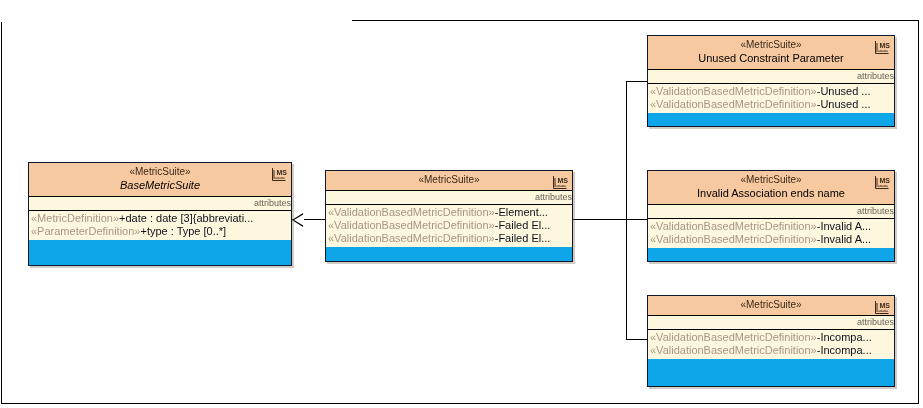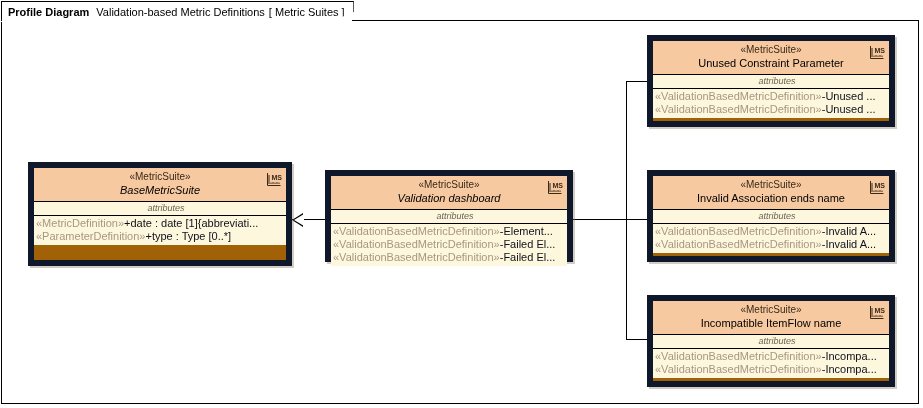--- a/index.html
+++ b/index.html
@@ -38,23 +38,23 @@
     position:absolute;left:1px;top:19px;width:345px;height:3px;
     background:#ffffff;z-index:4;
   }
   .tab-kind{font-size:11px;font-weight:bold;color:#000;}
   .tab-name{font-size:11px;color:#000;margin-left:7px;}
   .tab-ctx{font-size:11px;color:#000;margin-left:4px;}
 
   
   .node{
     position:absolute;
-    border:6px solid #0f172a;
+    border:1px solid #0f172a;
     box-sizing:border-box;
-    background:#a16207;
+    background:#0ea5e9;
     box-shadow:2px 2px 0 rgba(130,110,90,0.35);
   }
   .node-head{
     background:#f7c9a0;
     border-bottom:1px solid #000;
     position:relative;
     padding:3px 0 4px 0;
     text-align:center;
   }
   .stereo{
@@ -69,22 +69,22 @@
   .ms-icon{
     position:absolute;right:4px;top:4px;
     width:16px;height:15px;
     display:block;
   }
   .node-body{
     background:#fdf7dd;
     padding:0;
   }
   .compart-label{
-    font-size:9px;font-style:italic;color:#6b6257;
-    text-align:center;line-height:11px;padding:1px 0 1px 12px;
+    font-size:9px;color:#6b6257;
+    text-align:right;line-height:11px;padding:1px 0 1px 12px;
     border-bottom:1px solid #000;
   }
   .attrs{padding:1px 0 2px 2px;}
   .attr{
     font-size:11px;line-height:13px;white-space:nowrap;overflow:hidden;
     color:#101018;
   }
   .attr .st{color:#a89683;}
   .attr .ft{color:#10101c;}
 
@@ -106,25 +106,20 @@
   }
 </style>
 </head>
 <body>
 
 <div id="diagram">
 
   <div class="frame-body"></div>
   <div class="frame-tab-under" style="width: 351px;"></div>
 
-  <div class="frame-tab">
-    <span class="tab-kind">Profile Diagram</span>
-    <span class="tab-name">Validation-based Metric Definitions</span>
-    <span class="tab-ctx">[ Metric Suites ]</span>
-  </div>
 
   <div class="line h" style="left:292px;top:219px;width:33px;"></div>
   <div class="arrow-gen-o" style="left:292px;top:213px;"></div>
   <div class="arrow-gen" style="left:294px;top:214px;"></div>
 
   <div class="line h" style="left:573px;top:219px;width:54px;"></div>
   <div class="line v" style="left:626px;top:81px;height:258px;"></div>
   <div class="line h" style="left:626px;top:81px;width:22px;"></div>
   <div class="line h" style="left:626px;top:219px;width:22px;"></div>
   <div class="line h" style="left:626px;top:339px;width:22px;"></div>
@@ -136,29 +131,28 @@
           <span class="nname ital">BaseMetricSuite</span>
           <span class="ms-icon"><svg viewBox="0 0 16 15" width="16" height="15">
               <path d="M1.5 1 L1.5 13.5 L14.5 13.5" fill="none" stroke="#3a2a18" stroke-width="1"></path>
               <path d="M3 3 L3 12 M5 10.5 L5 12 M7 10 L7 12 M9 10.5 L9 12 M11 10 L11 12 M13 10.5 L13 12" stroke="#3a2a18" stroke-width="1" fill="none"></path>
               <text x="5.5" y="8" font-family="Liberation Sans, sans-serif" font-size="7" font-weight="bold" fill="#3a2a18">MS</text>
             </svg></span>
         </div>
         <div class="node-body">
           <div class="compart-label">attributes</div>
           <div class="attrs">
-            <div class="attr"><span class="st">«MetricDefinition»</span><span class="ft">+date : date [1]{abbreviati...</span></div>
+            <div class="attr"><span class="st">«MetricDefinition»</span><span class="ft">+date : date [3]{abbreviati...</span></div>
             <div class="attr"><span class="st">«ParameterDefinition»</span><span class="ft">+type : Type [0..*]</span></div>
           </div>
         </div>
       </div>
       <div class="node" style="left: 325px; top: 170px; width: 248px; height: 92px;">
         <div class="node-head">
           <span class="stereo">«MetricSuite»</span>
-          <span class="nname ital">Validation dashboard</span>
           <span class="ms-icon"><svg viewBox="0 0 16 15" width="16" height="15">
               <path d="M1.5 1 L1.5 13.5 L14.5 13.5" fill="none" stroke="#3a2a18" stroke-width="1"></path>
               <path d="M3 3 L3 12 M5 10.5 L5 12 M7 10 L7 12 M9 10.5 L9 12 M11 10 L11 12 M13 10.5 L13 12" stroke="#3a2a18" stroke-width="1" fill="none"></path>
               <text x="5.5" y="8" font-family="Liberation Sans, sans-serif" font-size="7" font-weight="bold" fill="#3a2a18">MS</text>
             </svg></span>
         </div>
         <div class="node-body">
           <div class="compart-label">attributes</div>
           <div class="attrs">
             <div class="attr"><span class="st">«ValidationBasedMetricDefinition»</span><span class="ft">-Element...</span></div>
@@ -199,21 +193,20 @@
           <div class="compart-label">attributes</div>
           <div class="attrs">
             <div class="attr"><span class="st">«ValidationBasedMetricDefinition»</span><span class="ft">-Invalid A...</span></div>
             <div class="attr"><span class="st">«ValidationBasedMetricDefinition»</span><span class="ft">-Invalid A...</span></div>
           </div>
         </div>
       </div>
       <div class="node" style="left: 647px; top: 295px; width: 248px; height: 92px;">
         <div class="node-head">
           <span class="stereo">«MetricSuite»</span>
-          <span class="nname">Incompatible ItemFlow name</span>
           <span class="ms-icon"><svg viewBox="0 0 16 15" width="16" height="15">
               <path d="M1.5 1 L1.5 13.5 L14.5 13.5" fill="none" stroke="#3a2a18" stroke-width="1"></path>
               <path d="M3 3 L3 12 M5 10.5 L5 12 M7 10 L7 12 M9 10.5 L9 12 M11 10 L11 12 M13 10.5 L13 12" stroke="#3a2a18" stroke-width="1" fill="none"></path>
               <text x="5.5" y="8" font-family="Liberation Sans, sans-serif" font-size="7" font-weight="bold" fill="#3a2a18">MS</text>
             </svg></span>
         </div>
         <div class="node-body">
           <div class="compart-label">attributes</div>
           <div class="attrs">
             <div class="attr"><span class="st">«ValidationBasedMetricDefinition»</span><span class="ft">-Incompa...</span></div>

